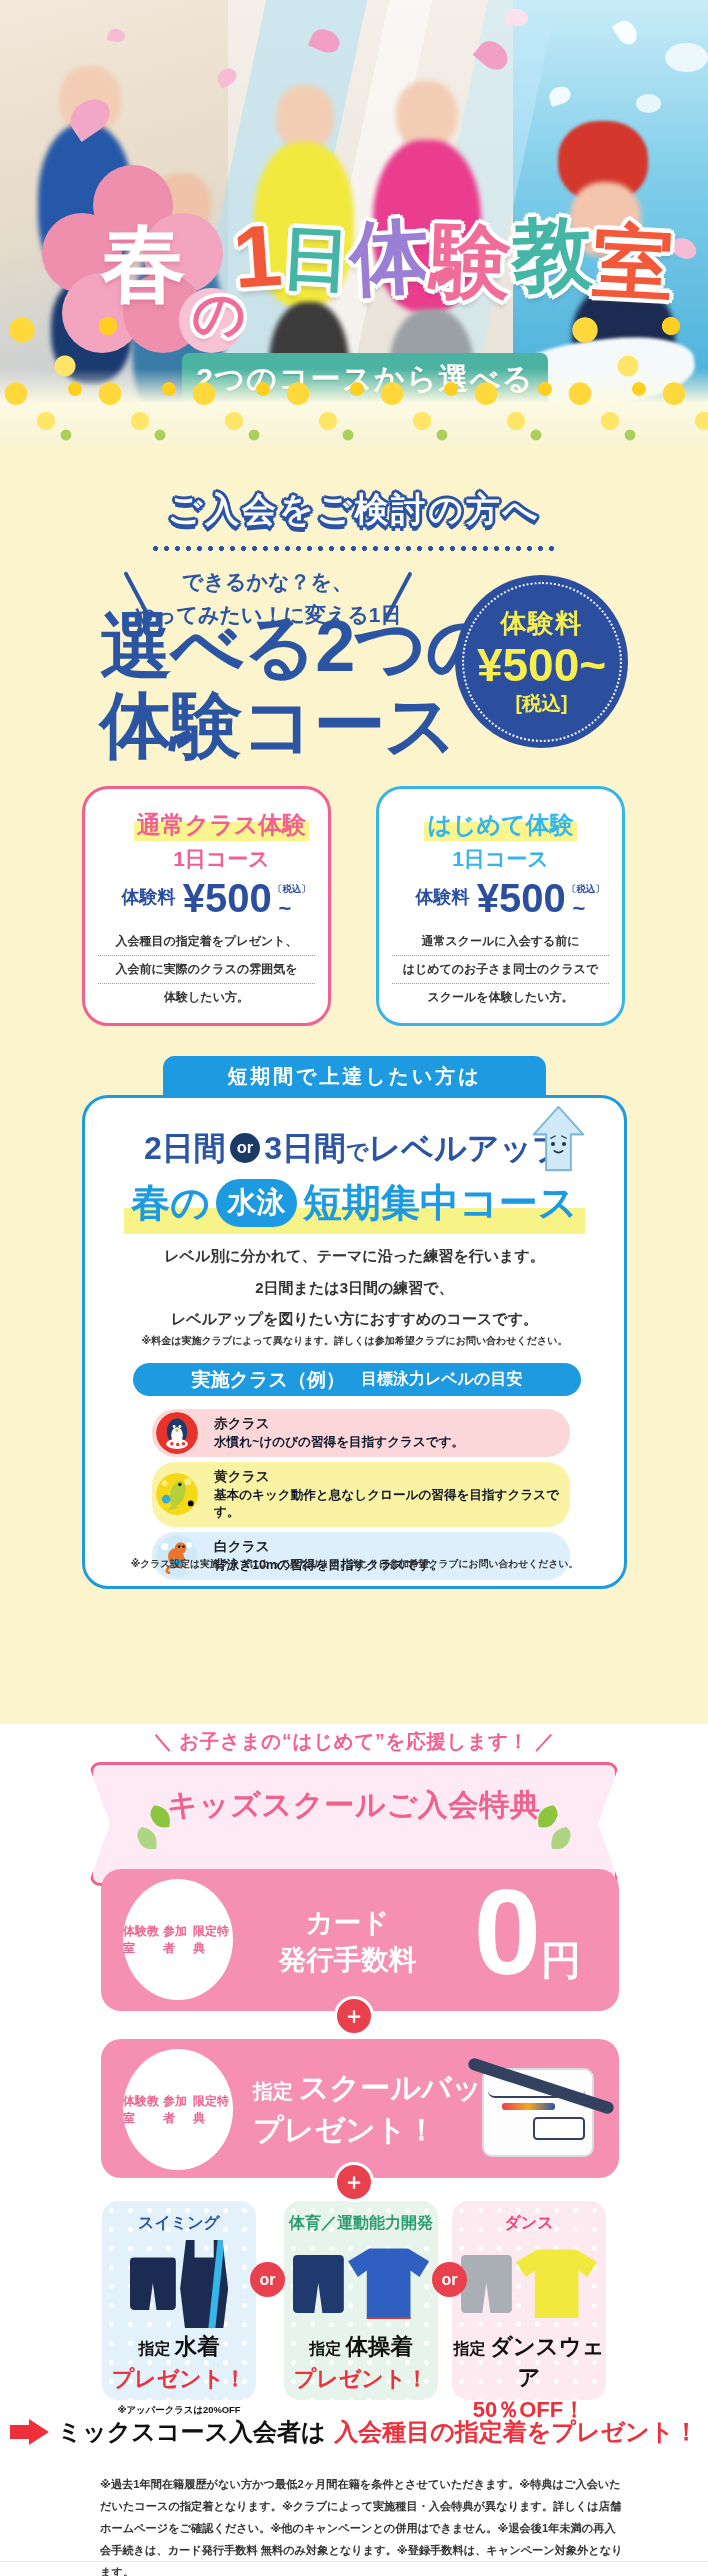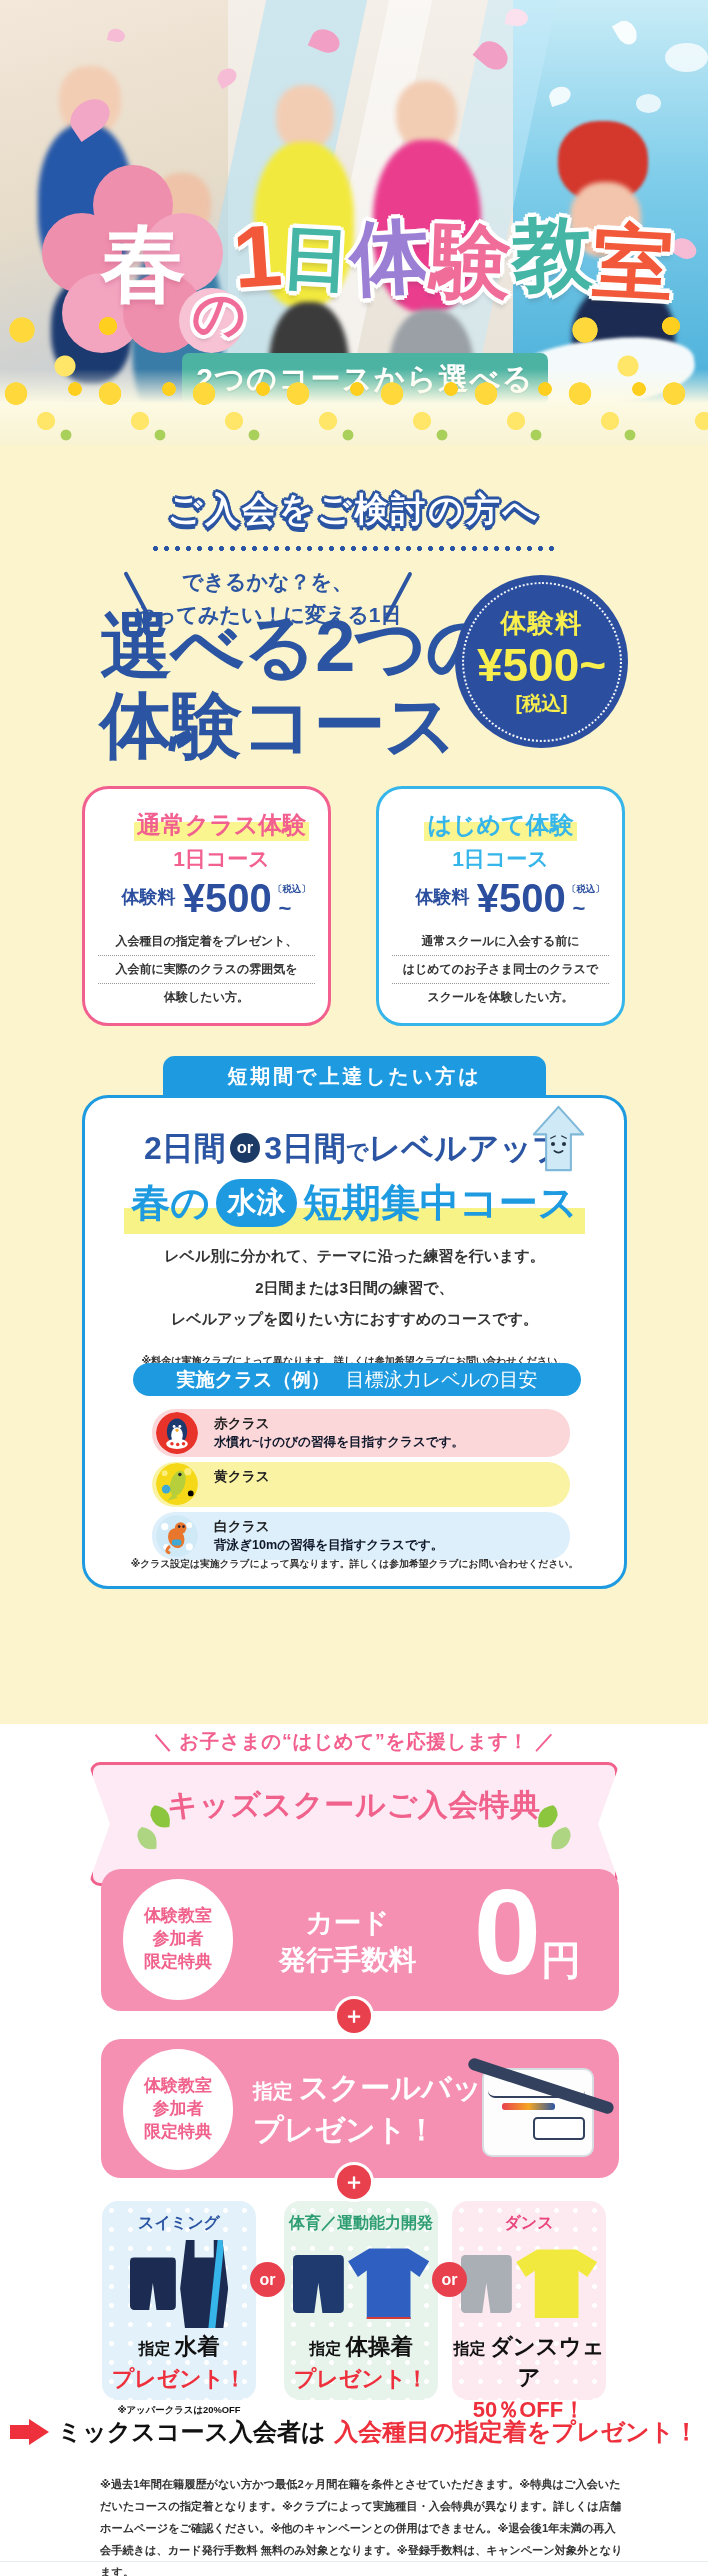--- a/index.html
+++ b/index.html
@@ -92,24 +92,24 @@
   .int-card{position:absolute;left:82px;top:650px;width:545px;height:494px;background:#fff;border:3.6px solid #1e9be0;border-radius:26px;box-sizing:border-box;}
   .int-head{position:absolute;left:0;top:29px;width:100%;text-align:center;color:#2b55a2;font-weight:900;font-size:32px;}
   .int-head .sm{font-size:22px;}
   .or-navy{display:inline-flex;width:30px;height:30px;border-radius:50%;background:#1c3a66;color:#fff;font-size:16.6px;font-weight:900;align-items:center;justify-content:center;vertical-align:5.8px;margin:0 4.3px;}
   .mascot{position:absolute;right:38px;top:5.8px;}
   .int-title{position:absolute;left:0;top:78px;width:100%;text-align:center;}
   .int-title .band{display:inline-block;background:linear-gradient(transparent 55%,#f8f386 55%);padding:0 7.2px 4.3px;}
   .int-title .t{color:#1e9be0;font-size:39px;font-weight:900;vertical-align:middle;}
   .swim-oval{display:inline-block;background:#1e9be0;color:#fff;font-size:29px;font-weight:900;border-radius:29px;padding:4.3px 11.6px;margin:0 5.8px;vertical-align:middle;}
   .int-desc{position:absolute;left:0;top:142px;width:100%;text-align:center;font-size:15px;font-weight:700;color:#333;line-height:2.1;}
-  .int-note{position:absolute;left:0;top:256px;width:100%;text-align:center;font-size:10px;font-weight:700;color:#333;}
+  .int-note{position:absolute;left:0;top:236px;width:100%;text-align:center;font-size:10px;font-weight:700;color:#333;}
   .int-pill{position:absolute;left:48px;top:265px;width:448px;height:33px;background:#1e9be0;border-radius:19px;display:flex;align-items:center;justify-content:center;gap:16px;color:#fff;}
   .int-pill .m{font-size:19px;font-weight:900;}
-  .int-pill .s{font-size:19px;font-weight:400;}
+  .int-pill .s{font-size:16px;font-weight:700;}
   .cls-rows{position:absolute;left:67px;top:311px;width:418px;}
   .cls-row{position:relative;min-height:45px;border-radius:23px;margin-bottom:5px;padding:5.8px 10px 5.8px 62px;box-sizing:border-box;}
   .cls-row.r{background:#fbd7da;}
   .cls-row.y{background:#faf3a3;}
   .cls-row.w{background:#ddeffa;}
   .cls-icon{position:absolute;left:4.3px;top:50%;transform:translateY(-50%);width:42px;height:42px;border-radius:50%;overflow:hidden;}
   .cls-name{font-size:13.7px;font-weight:900;color:#222;}
   .cls-desc{font-size:12.6px;font-weight:700;color:#0f172a;margin-top:1.4px;}
   .cls-note{position:absolute;left:0;top:460px;width:100%;text-align:center;font-size:9.8px;font-weight:700;color:#333;}
 
@@ -123,21 +123,21 @@
   .ribbon-title{margin-top:20px;color:#f0618c;font-size:30px;font-weight:900;letter-spacing:0.7px;}
   .ribbon-sub{margin-top:8.7px;color:#f0618c;font-size:15px;font-weight:900;}
   .leaf{position:absolute;top:33px;}
   .leaf.l{left:40px;}
   .leaf.r{right:40px;transform:scaleX(-1);}
 
   .ben-card{position:absolute;left:101px;width:518px;background:#f590b2;border-radius:20px;}
   .ben1{top:145px;height:142px;}
   .ben2{top:315px;height:139px;}
   .ben-ellipse{position:absolute;left:22px;top:10px;width:110px;height:121px;background:#fff;border-radius:50%;
-    display:flex;flex-direction:column;align-items:center;justify-content:center;color:#f0618c;font-size:17px;font-weight:900;line-height:1.35;}
+    display:flex;align-items:center;justify-content:center;color:#f0618c;font-size:12px;font-weight:900;line-height:1.35;}
   .b1-mid{position:absolute;left:156px;top:35px;width:181px;text-align:center;color:#fff;font-weight:900;font-size:27.5px;line-height:1.35;}
   .b1-zero{position:absolute;right:38px;top:-2.9px;color:#fff;font-weight:900;}
   .b1-zero .n{font-size:121px;line-height:1.1;}
   .b1-zero .u{font-size:40px;}
   .plus-dot{position:absolute;left:334px;width:40px;height:40px;border-radius:50%;background:#e8414d;border:3.6px solid #fff;box-sizing:border-box;
     display:flex;align-items:center;justify-content:center;color:#fff;font-size:22px;font-weight:900;z-index:5;}
   .p1{top:272px;} .p2{top:438px;}
   .b2-text{position:absolute;left:152px;top:27.5px;color:#fff;font-weight:900;line-height:1.4;}
   .b2-text .pre{font-size:20px;margin-right:5.8px;}
   .b2-text .item{font-size:30px;}
@@ -360,20 +360,21 @@
               <circle cx="12" cy="14" r="4" fill="#fbee7c"></circle>
                 <circle cx="44" cy="12" r="5" fill="#fbee7c"></circle>
                 <circle cx="48" cy="42" r="4" fill="#fbeee7c"></circle>
               <ellipse cx="30" cy="28" rx="10" ry="18" fill="#b6cf3a" transform="rotate(18 30 28)"></ellipse>
               <path d="M24 42 L16 52 L30 48 Z" fill="#b6cf3a"></path>
               <circle cx="33" cy="16" r="2.4" fill="#223"></circle>
               <circle cx="14" cy="36" r="6" fill="#3fa9d6"></circle>
             </svg>
           </span>
           <div class="cls-name">黄クラス</div>
+          <div class="cls-desc">基本のキック動作と息なしクロールの習得を目指すクラスです。</div>
         </div>
         <div class="cls-row w">
           <span class="cls-icon">
             <svg width="42" height="42" viewBox="0 0 58 58">
               <circle cx="29" cy="29" r="29" fill="#cfe9f7"></circle>
               <circle cx="12" cy="16" r="5" fill="#fff"></circle>
                 <circle cx="46" cy="14" r="4" fill="#fff"></circle>
                 <circle cx="46" cy="44" r="5" fill="#fff"></circle>
                 <circle cx="14" cy="44" r="4" fill="#fff"></circle>
               <ellipse cx="28" cy="32" rx="11" ry="14" fill="#e8762c" transform="rotate(-20 28 32)"></ellipse>

